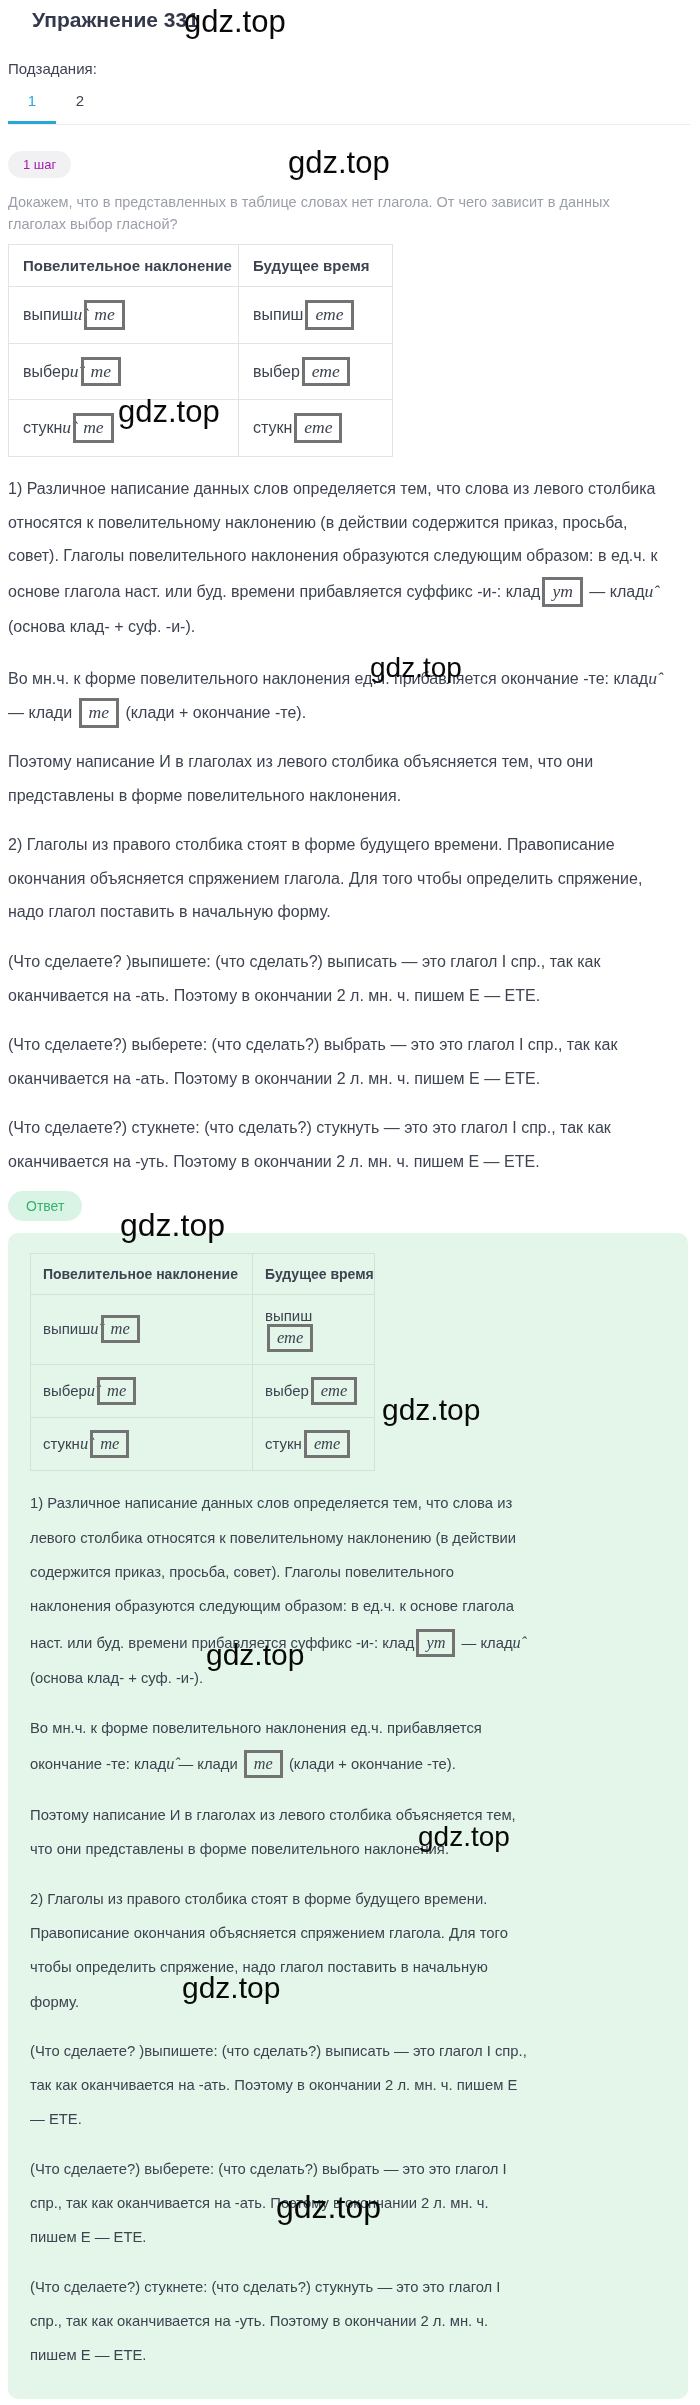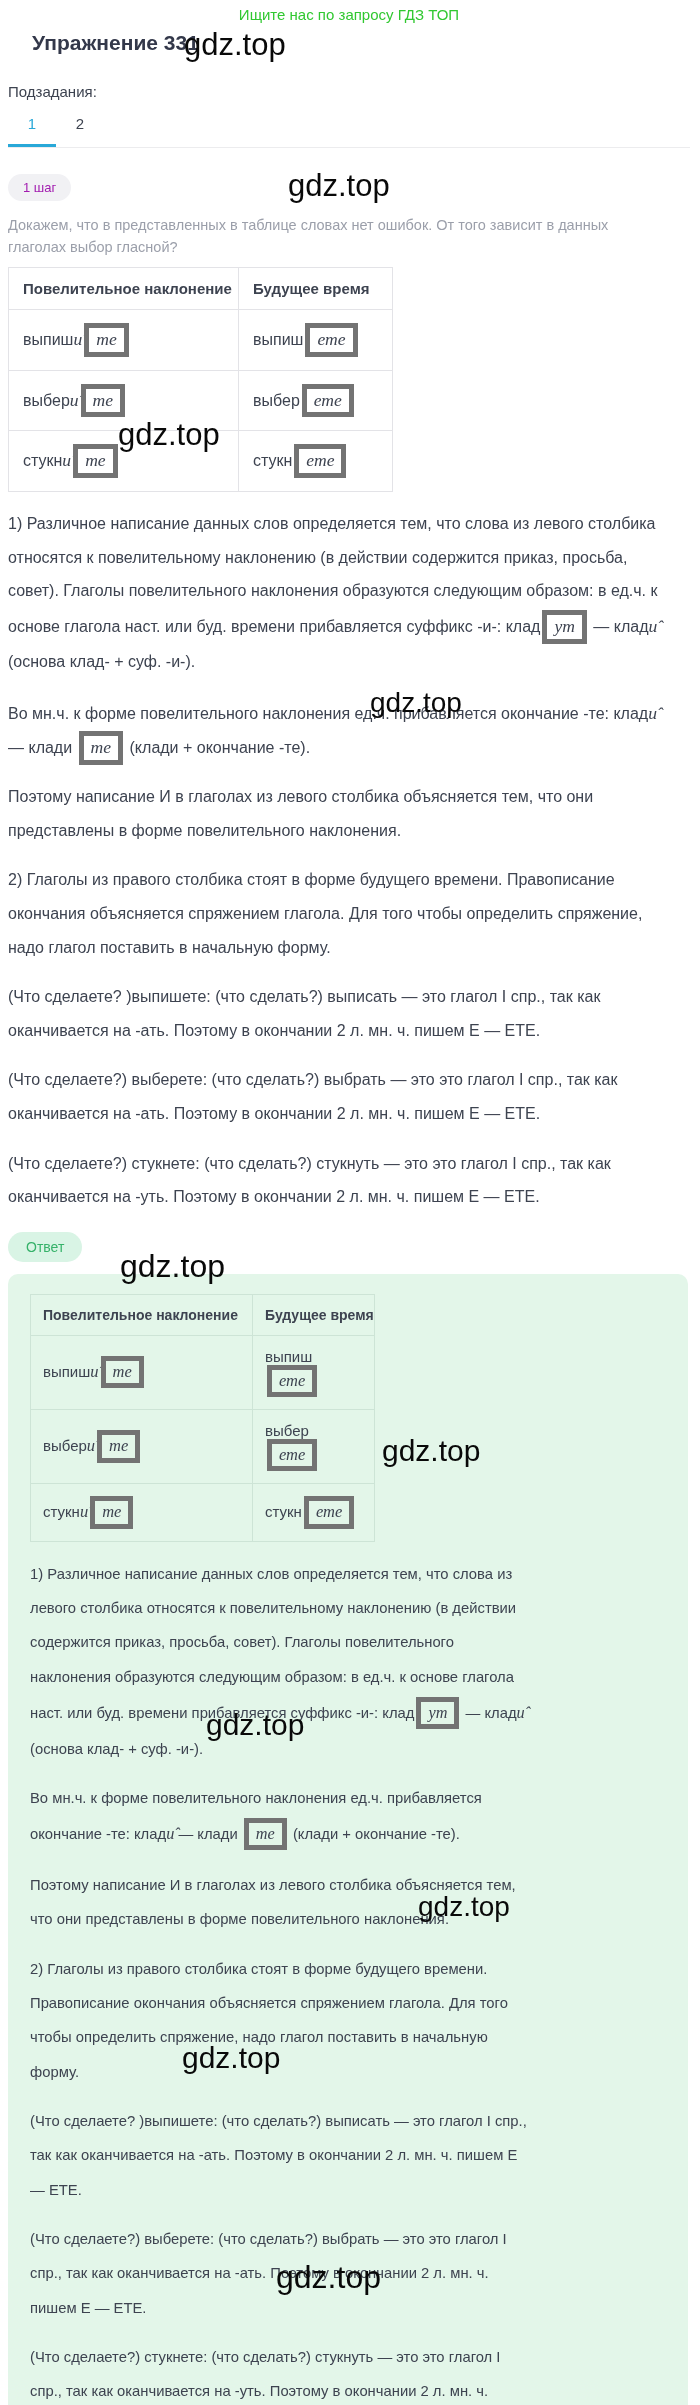--- a/index.html
+++ b/index.html
@@ -78,35 +78,35 @@
   .white-table .col-imp { width: 230px; }
   .white-table .col-fut { width: 154px; }
 
   
   .seg-text { font-family: Liberation Sans, sans-serif; }
   .seg-serif {
     font-family: "Liberation Serif", serif; font-style: italic;
     font-size: 1.1em;
   }
   .seg-box {
-    display: inline-block; border: 5px solid #737373;
+    display: inline-block; border: 3px solid #737373;
     font-family: "Liberation Serif", serif; font-style: italic;
     font-size: 1.1em; line-height: 1.35; padding: 0 7px; margin: 0 2px;
     background: transparent;
   }
 
   
   .para {
     position: relative; width: 660px;
     font-size: 16px; line-height: 2.1; margin: 15px 0 0;
   }
   .para + .para { margin-top: 16px; }
 
   
-  .answer-badge-row { position: relative; margin-top: 18px; height: 30px; z-index: 7; }
+  .answer-badge-row { position: relative; margin-top: 12px; height: 30px; z-index: 7; }
   .answer-badge {
     display: inline-block; background: #d9f4e5; color: #36b26a;
     font-size: 14px; padding: 7px 18px; border-radius: 16px;
   }
   .answer-panel {
     position: relative; margin-top: 12px; width: 680px;
     background: #e3f6e9; border-radius: 10px;
     padding: 20px 20px 26px 22px;
   }
   .answer-panel .morph-table { background: transparent; }
@@ -120,41 +120,40 @@
     position: relative; width: 500px;
     font-size: 14.8px; line-height: 2.32; margin: 15px 0 0;
   }
   .answer-panel .table-wrap { margin-top: 0; }
 </style>
 </head>
 <body>
 
 <div class="page">
 
-  <a class="promo">Ищите нас по запросу ГДЗ ТОП</a>
 
   <div class="title-row">
     <h1 class="page-title">Упражнение 331</h1>
     <div class="wm wm-a">gdz.top</div>
   </div>
 
   <div class="subtasks-label">Подзадания:</div>
 
   <div class="tabs">
     <div class="tab active">1</div>
     <div class="tab">2</div>
   </div>
 
 
   <div class="step-row">
     <span class="step-badge">1 шаг</span>
     <div class="wm wm-b">gdz.top</div>
   </div>
 
-  <p class="task-text">Докажем, что в представленных в таблице словах нет ошибок. От того зависит в данных глаголах выбор гласной?</p>
+  <p class="task-text">Докажем, что в представленных в таблице словах нет глагола. От чего зависит в данных глаголах выбор гласной?</p>
 
   <div class="table-wrap">
     <table class="morph-table white-table">
       <thead>
         <tr>
           <th class="col-imp">Повелительное наклонение</th>
           <th class="col-fut">Будущее время</th>
         </tr>
       </thead>
       <tbody>

